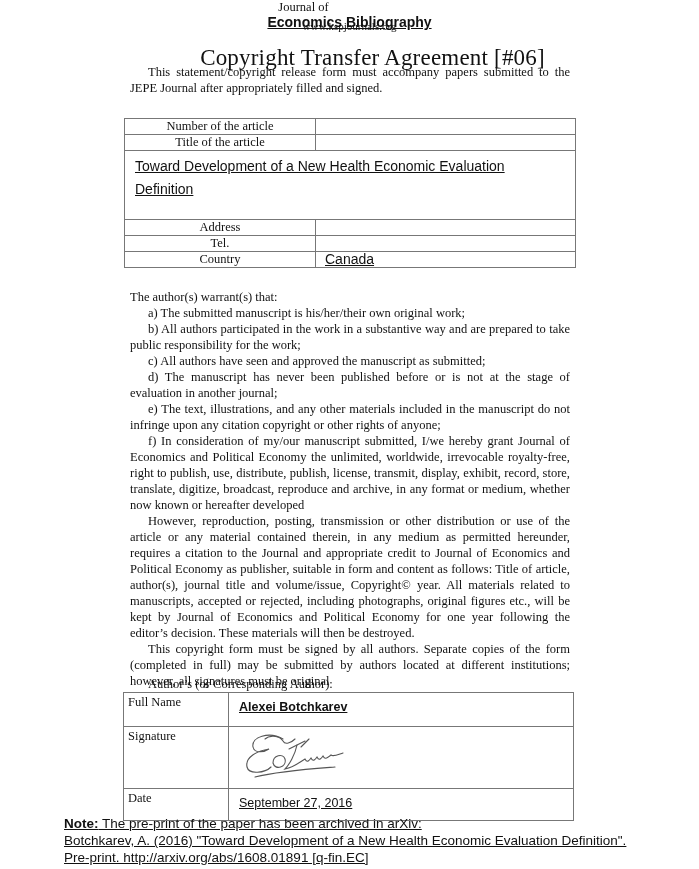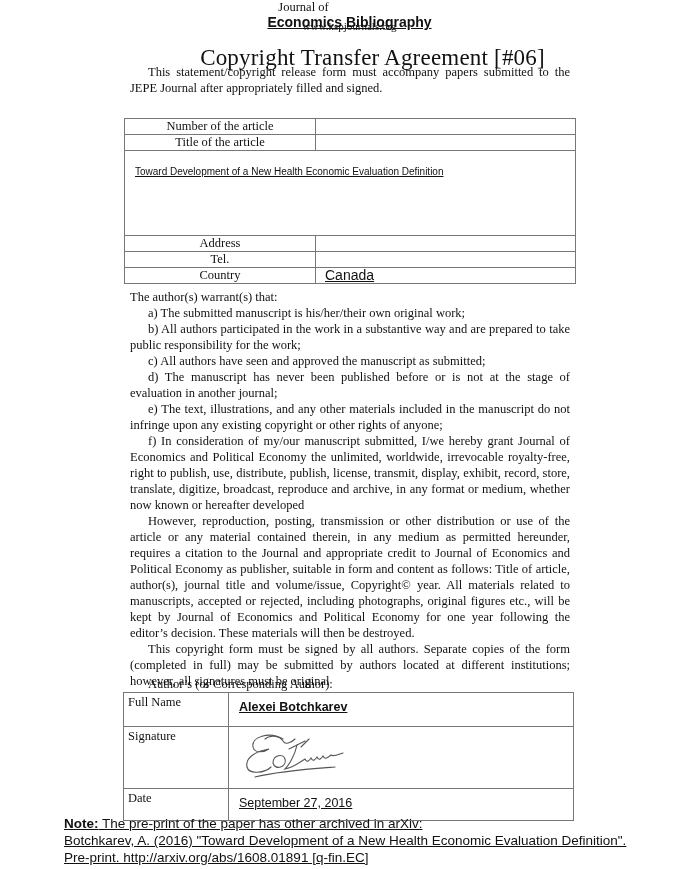--- a/index.html
+++ b/index.html
@@ -11,21 +11,21 @@
     #journal-name { left: 0; width: 699px; top: 14px; text-align: center; font-size: 14px; font-weight: bold; line-height: 17px; }
     #journal-url { left: 0; width: 699px; top: 20px; text-align: center; font-size: 11px; line-height: 13px; }
     #doc-title { left: 0; width: 699px; top: 44px; text-align: center; font-size: 23px; line-height: 28px; letter-spacing: 0.2px; padding-left: 23px; }
     #intro { left: 130px; width: 440px; top: 64px; font-size: 12.5px; line-height: 16px; text-align: justify; text-indent: 18px; }
 
     table.form { position: absolute; border-collapse: collapse; }
     table.form td { border: 1px solid #777; padding: 0 3px; vertical-align: top; }
     #article-table { left: 124px; top: 118px; width: 452px; }
     #article-table td { font-size: 12.5px; line-height: 15px; height: 15px; }
     #article-table td.lbl { width: 184px; text-align: center; }
-    #article-table td.title-val { height: 60px; font-size: 10px; line-height: 18px; padding: 12px 10px; }
+    #article-table td.title-val { height: 60px; font-size: 14px; line-height: 23px; padding: 4px 10px; }
     #article-table td.val-sans { font-size: 14px; line-height: 15px; padding-left: 6px; }
     #article-table td.val-sans.country { padding-left: 9px; }
 
     #body-text { left: 130px; width: 440px; top: 289px; font-size: 12.5px; line-height: 16px; text-align: justify; }
     #body-text p { margin: 0; text-indent: 18px; }
     #body-text p.noindent { text-indent: 0; }
 
     #author-heading { left: 148px; top: 677px; font-size: 12.5px; line-height: 15px; }
     #author-table { left: 123px; top: 692px; width: 451px; }
     #author-table td { font-size: 12.5px; line-height: 15px; }
@@ -78,21 +78,21 @@
   </tr>
 </tbody>
   </table>
 
 <div id="body-text" class="abs serif">
   <p class="noindent">The author(s) warrant(s) that:</p>
   <p>a) The submitted manuscript is his/her/their own original work;</p>
   <p>b) All authors participated in the work in a substantive way and are prepared to take public responsibility for the work;</p>
   <p>c) All authors have seen and approved the manuscript as submitted;</p>
   <p>d) The manuscript has never been published before or is not at the stage of evaluation in another journal;</p>
-  <p>e) The text, illustrations, and any other materials included in the manuscript do not infringe upon any existing copyright or other rights of anyone;</p>
+  <p>e) The text, illustrations, and any other materials included in the manuscript do not infringe upon any citation copyright or other rights of anyone;</p>
   <p>f) In consideration of my/our manuscript submitted, I/we hereby grant Journal of Economics and Political Economy the unlimited, worldwide, irrevocable royalty-free, right to publish, use, distribute, publish, license, transmit, display, exhibit, record, store, translate, digitize, broadcast, reproduce and archive, in any format or medium, whether now known or hereafter developed</p>
   <p>However, reproduction, posting, transmission or other distribution or use of the article or any material contained therein, in any medium as permitted hereunder, requires a citation to the Journal and appropriate credit to Journal of Economics and Political Economy as publisher, suitable in form and content as follows: Title of article, author(s), journal title and volume/issue, Copyright© year. All materials related to manuscripts, accepted or rejected, including photographs, original figures etc., will be kept by Journal of Economics and Political Economy for one year following the editor’s decision. These materials will then be destroyed.</p>
   <p>This copyright form must be signed by all authors. Separate copies of the form (completed in full) may be submitted by authors located at different institutions; however, all signatures must be original</p>
 </div>
 
 <div id="author-heading" class="abs serif">Author’s (or Corresponding Author):</div>
 
 <table id="author-table" class="form serif">
   <tbody>
       <tr class="r-name">
@@ -115,16 +115,16 @@
     </td>
   </tr>
   <tr class="r-date">
     <td class="lbl">Date</td>
     <td class="date-val sans">September 27, 2016</td>
   </tr>
 </tbody>
   </table>
 
 <div id="note" class="abs sans">
-  <div><b>Note:</b><span> The pre-print of the paper has other archived in arXiv:</span></div>
+  <div><b>Note:</b><span> The pre-print of the paper has been archived in arXiv:</span></div>
   <div>Botchkarev, A. (2016) "Toward Development of a New Health Economic Evaluation Definition".</div>
   <div>Pre-print. http://arxiv.org/abs/1608.01891 [q-fin.EC]</div>
 </div>
 
 </body></html>

